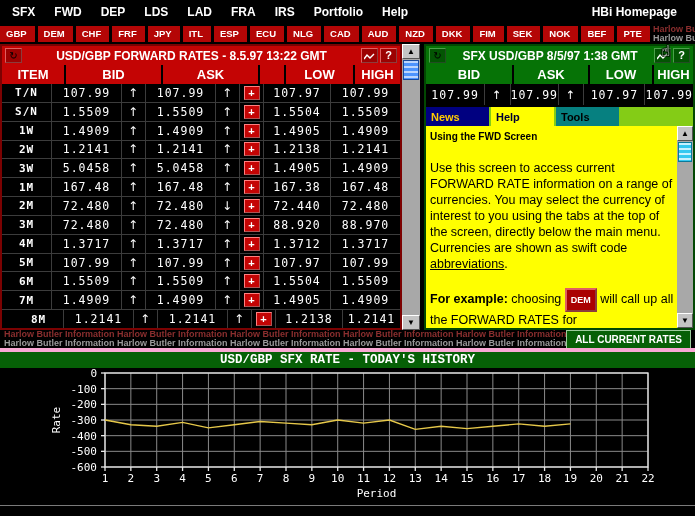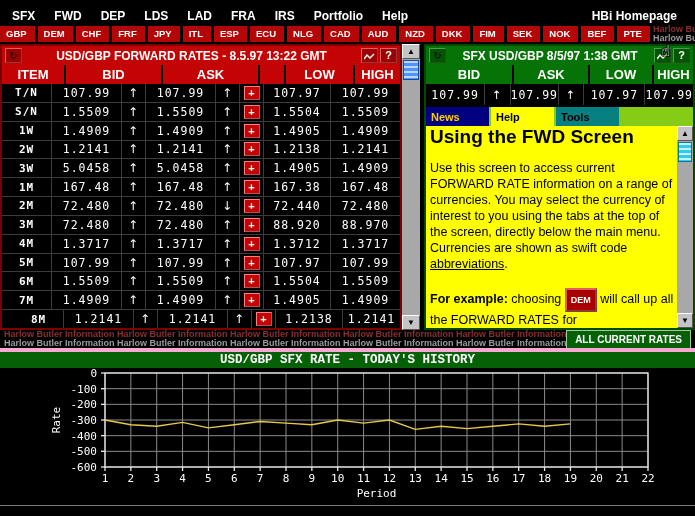--- a/index.html
+++ b/index.html
@@ -1,21 +1,21 @@
 <!DOCTYPE html>
 <html><head>
 <meta charset="utf-8">
 <style>
   html,body{margin:0;padding:0;background:#000;}
   .screen{position:relative;width:695px;height:516px;background:#000;overflow:hidden;
           font-family:"Liberation Sans",sans-serif;}
 
   
   .menubar{position:absolute;left:0;top:0;width:695px;height:23px;background:#000;
-           display:flex;align-items:flex-end;justify-content:space-between;}
+           display:flex;align-items:center;justify-content:space-between;}
   .menu-left{display:flex;gap:19px;padding-left:12px;}
   .menu-item{color:#fff;font-weight:bold;font-size:12px;cursor:default;}
   .menu-right{color:#fff;font-weight:bold;font-size:12px;padding-right:18px;}
 
   
   .tabrow{position:absolute;left:0;top:23px;width:695px;height:21px;background:#000;
           display:flex;align-items:center;overflow:hidden;}
   .cur-tabs{display:flex;flex:0 0 auto;}
   .cur-tab{background:#b40606;color:#fff;font-weight:bold;font-size:9.5px;
            padding:2px 8px 3px 6px;margin-right:3px;white-space:nowrap;}
@@ -82,21 +82,21 @@
      color:#fff;font-family:"DejaVu Sans Mono",monospace;font-size:11.5px;letter-spacing:1px;}
   .q.v1{width:60px;}.q.a1{width:26px;font-family:"DejaVu Sans",sans-serif;}
   .q.v2{width:48px;}.q.a2{width:26px;font-family:"DejaVu Sans",sans-serif;}
   .q.v3{width:62px;}.q.v4{flex:1;border-right:none;}
   .rtabs{height:19px;display:flex;background:#84cc16;}
   .rtab{width:63px;font-weight:bold;font-size:11px;display:flex;align-items:center;
         padding-left:5px;box-sizing:border-box;margin-right:2px;cursor:pointer;}
   .help-body{flex:1;background:#ffff00;position:relative;overflow:hidden;}
   .help-text{position:absolute;left:0;top:0;right:16px;bottom:0;padding:3px 2px 0 4px;
              color:#000;font-size:12.5px;line-height:16px;overflow:hidden;}
-  .help-text h3{margin:0 0 15px 0;font-size:19px;}
+  .help-text h3{margin:0 0 15px 0;font-size:10px;}
   .help-link{text-decoration:underline;cursor:pointer;}
   .dem-btn{display:inline-block;background:#aa0202;color:#fff;font-weight:bold;font-size:9px;
            padding:2px 4px;border:2px outset #e06060;vertical-align:middle;cursor:pointer;}
   .help-sb{position:absolute;right:0;top:0;width:16px;height:100%;}
 
   
   .bottom-bar{position:absolute;left:0;top:330px;width:695px;height:18px;background:#000;
               display:flex;align-items:center;overflow:hidden;}
   .btab{background:#066006;color:#fff;font-weight:bold;font-size:10px;padding:3px 6px;
         margin-left:2px;white-space:nowrap;cursor:pointer;flex:0 0 auto;}

